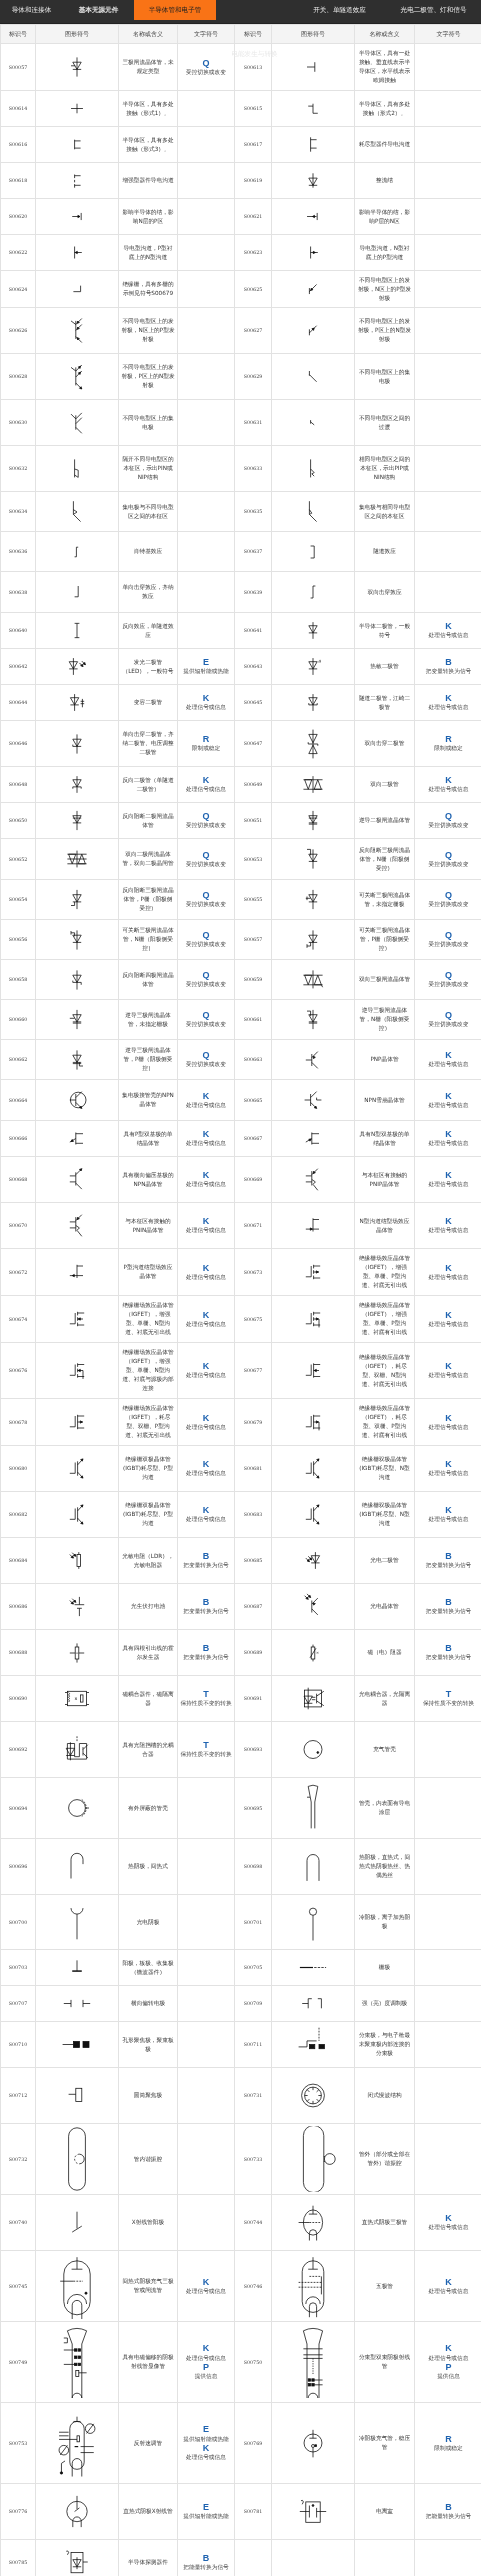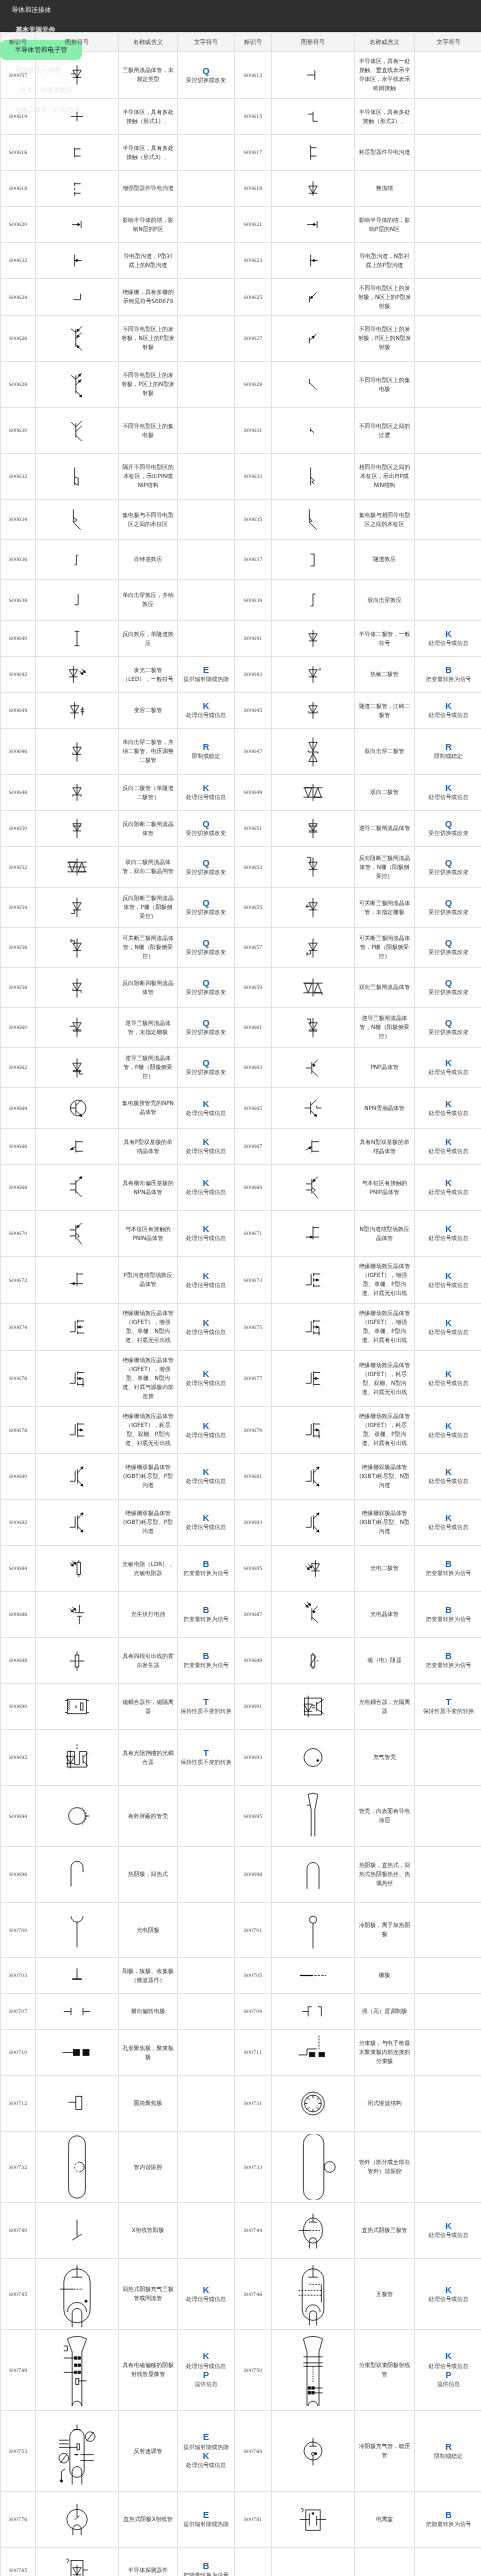--- a/index.html
+++ b/index.html
@@ -1,39 +1,39 @@
 <!DOCTYPE html>
 <html style="font-size:9.6px"><head>
 <meta charset="utf-8">
 <style>
   * { box-sizing: border-box; margin: 0; padding: 0; }
   html, body { width: 481px; background: #ffffff; }
   body { font-family: "DejaVu Sans", "Liberation Sans", sans-serif; color: #333; font-size: 5.4px; }
-  .tabs { display: flex; height: 32px; background: #2f2f2f; border-bottom: 0.6px solid #222; flex-direction: column; }
+  .tabs { display: flex; height: 24px; background: #2f2f2f; border-bottom: 0.6px solid #222; }
   .tab { flex: 0 0 auto; height: 20px; line-height: 20px; text-align: center; color: #e8e8e8; font-size: 6.6px; cursor: pointer; }
-  .tab.active { background: #86efac; color: #222; border-radius: 6px; }
+  .tab.active { background: #f97316; color: #222; }
   table { border-collapse: collapse; width: 481px; table-layout: fixed; }
   th { background: #f4f4f4; height: 19px; font-weight: normal; font-size: 6px; color: #444; border: 0.6px solid #e2e2e2; }
   td { border: 0.6px solid #e2e2e2; text-align: center; vertical-align: middle; padding: 1.2px 2.4px; line-height: 9px; }
   td.id { font-family: "DejaVu Serif", "Liberation Serif", serif; font-size: 4.8px; color: #444; }
   td.name { font-size: 5.7px; color: #333; }
   td.sym svg { display: block; margin: 0 auto; }
   .code { display: block; color: #1f63b0; font-size: 9px; font-weight: bold; line-height: 10.2px; font-family: "Liberation Sans", sans-serif; }
   .codedesc { display: block; font-size: 5.7px; color: #444; line-height: 8.4px; }
   svg { stroke: #111; fill: none; stroke-width: 1.3; }
   svg .f { fill: #111; }
 </style>
 </head>
 <body>
 
 <div class="tabs" id="tabs">
     <div class="tab" style="width: 63px;">导体和连接体</div>
     <div class="tab" style="width: 71px; font-weight: bold;">基本无源元件</div>
     <div class="tab active" style="width: 82px;">半导体管和电子管</div>
-    <div class="tab" style="width: 77px;">电能发生与转换</div>
+    <div class="tab" style="width: 77px; margin-top: 44px;">电能发生与转换</div>
     <div class="tab" style="width: 93px;">开关、单隧道效应</div>
     <div class="tab" style="width: 95px;">光电二极管、灯和信号</div>
   </div>
 
 <table>
   <colgroup>
     <col style="width:35px">
       <col style="width:83px">
       <col style="width:59px">
       <col style="width:57px">

